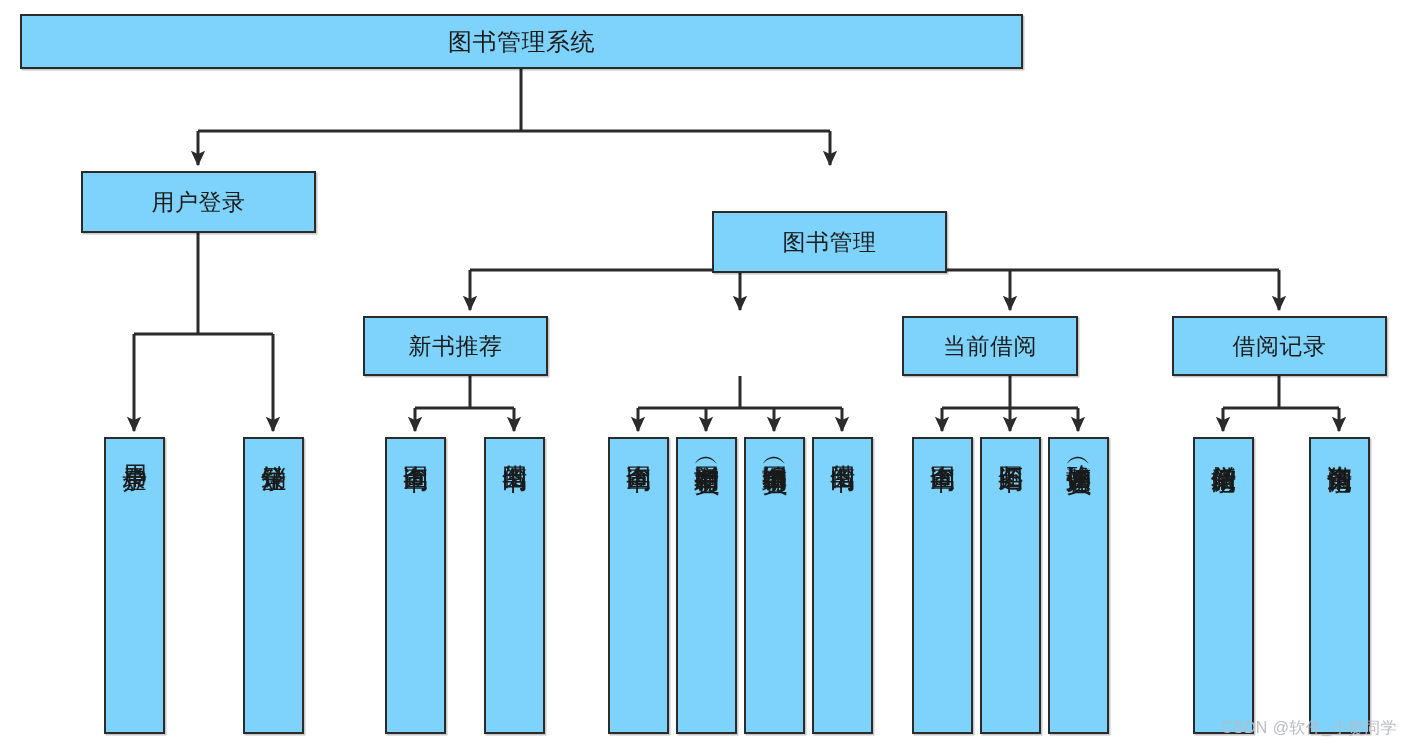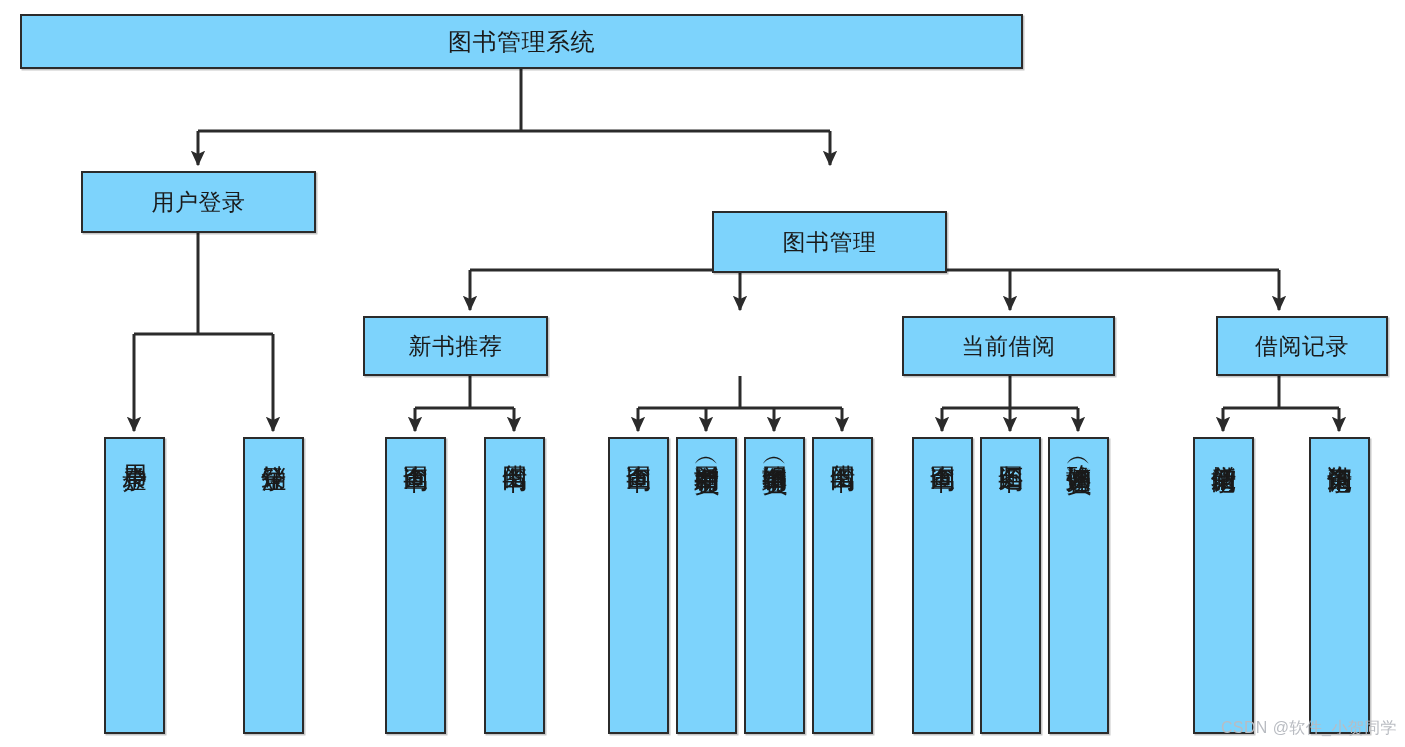--- a/index.html
+++ b/index.html
@@ -137,24 +137,24 @@
   <div class="node h" style="left:81px; top:171px; width:235px; height:62px;">
     <span class="cap">用户登录</span>
   </div>
   <div class="node h" style="left:712px; top:188px; width:235px; height:62px;margin-top:23px;">
     <span class="cap">图书管理</span>
   </div>
 
   <div class="node h" style="left:363px; top:316px; width:185px; height:60px;">
     <span class="cap">新书推荐</span>
   </div>
-  <div class="node h" style="left:902px; top:316px; width:213px; height:60px;">
+  <div class="node h" style="left:902px; top:316px; width:176px; height:60px;">
     <span class="cap">当前借阅</span>
   </div>
-  <div class="node h" style="left:1216px; top:316px; width:172px; height:60px;">
+  <div class="node h" style="left:1172px; top:316px; width:215px; height:60px;">
     <span class="cap">借阅记录</span>
   </div>
 
   <div class="node v" style="left:104px; top:437px; width:61px; height:297px;">
     <span class="cap">用户登录</span>
   </div>
   <div class="node v" style="left:243px; top:437px; width:61px; height:297px;">
     <span class="cap">注销登录</span>
   </div>
 

